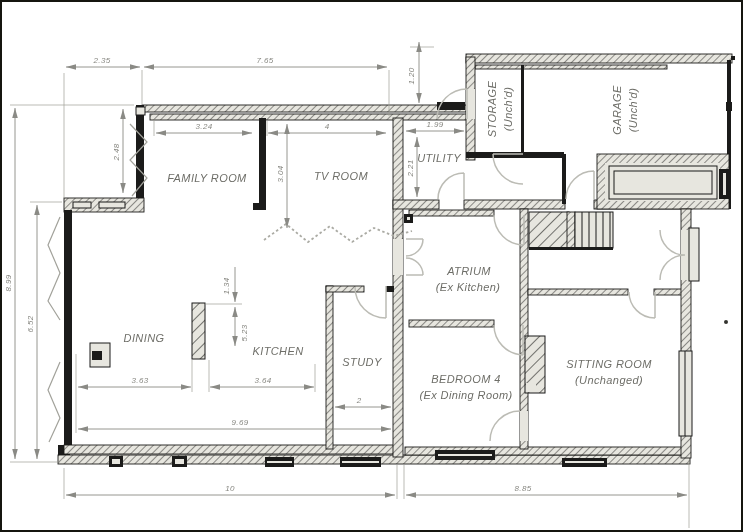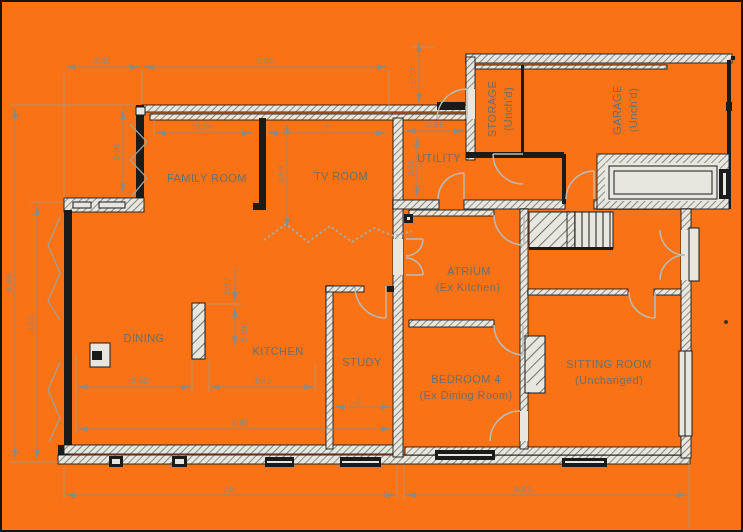--- a/index.html
+++ b/index.html
@@ -1,18 +1,18 @@
 <!DOCTYPE html>
 <html><head>
 <meta charset="utf-8">
 <style>
   html,body{margin:0;padding:0;background:#c9c8c2;}
   #stage{position:relative;width:743px;height:532px;box-sizing:border-box;
-         background:#f97316;border:2px solid #15150f;overflow:hidden;
-         font-family:"Liberation Sans",sans-serif;}
+         background:#ffffff;border:2px solid #15150f;overflow:hidden;
+         font-family:"Liberation Sans",sans-serif;font-style:italic;}
   svg{position:absolute;left:0;top:0;}
   .lbl{font-family:"Liberation Sans",sans-serif;font-size:11px;letter-spacing:0.4px;
        fill:#6e6e68;text-anchor:middle;}
   .dim{font-family:"Liberation Sans",sans-serif;font-size:8px;letter-spacing:0.3px;
        fill:#888882;text-anchor:middle;}
   .wall-h{fill:url(#hatch);stroke:#1b1b1a;stroke-width:0.9;}
   .wall-b{fill:#1b1b1a;stroke:none;}
   .wall-c{fill:url(#hatchC);stroke:#1b1b1a;stroke-width:1;}
   .bgp{fill:#e7e6df;stroke:none;}
   .frame{fill:#e7e6df;stroke:#1b1b1a;stroke-width:1;}

